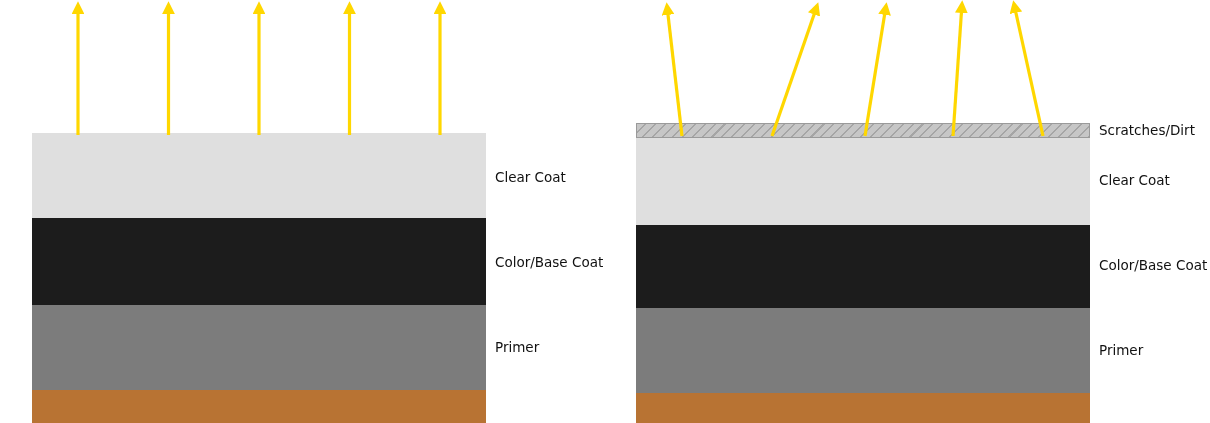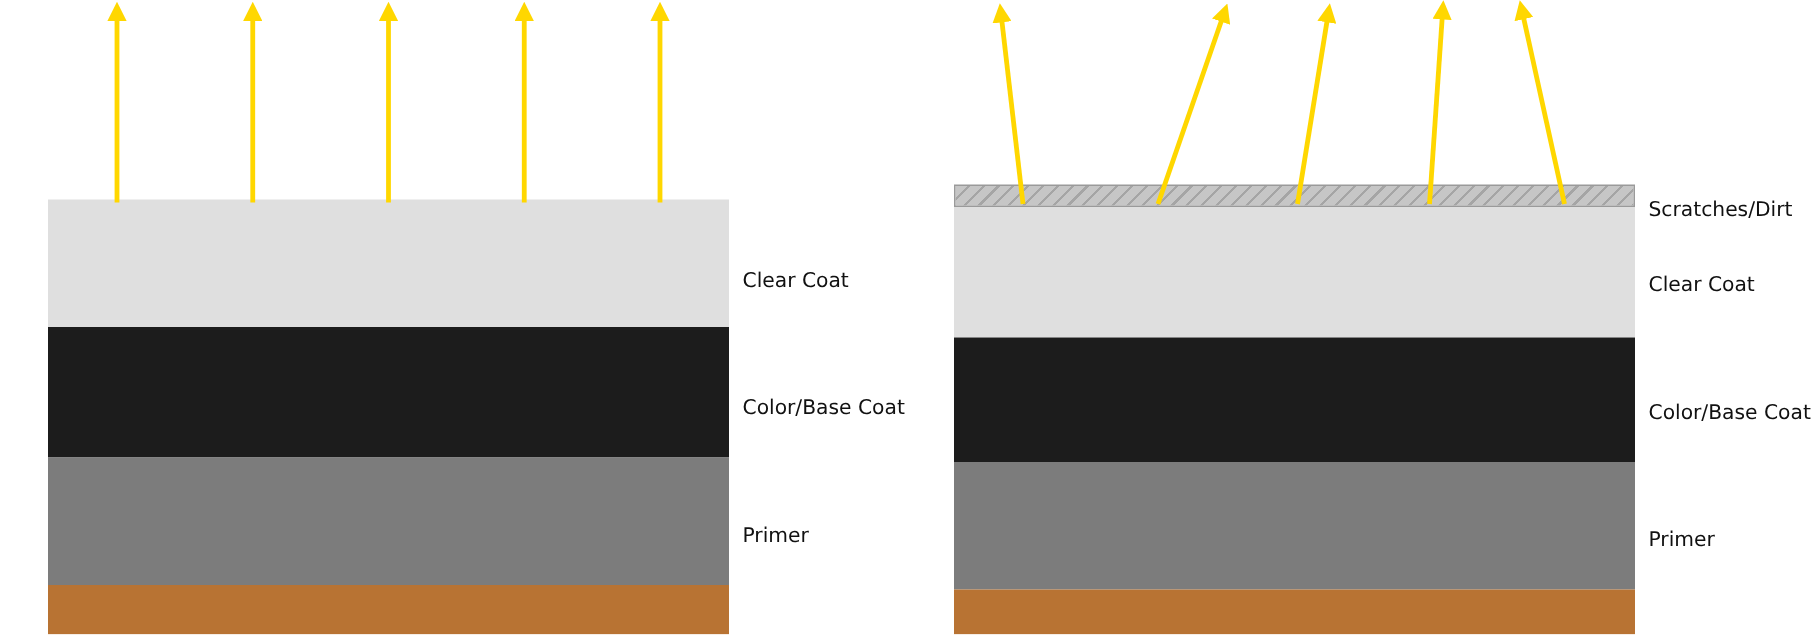--- a/index.html
+++ b/index.html
@@ -56,21 +56,20 @@
   .panel-right .base-coat     { top: 225px; height: 83px; }
   .panel-right .primer        { top: 308px; height: 85px; }
   .panel-right .substrate     { top: 393px; height: 30px; }
 
   .lbl {
     position: absolute;
     font-size: 13.5px;
     line-height: 1;
     color: #111111;
     white-space: nowrap;
-    margin-top: 10px;
   }
   .lbl-left  { left: 495px;  }
   .lbl-right { left: 1099px; }
 
   .lbl-l-clear   { top: 171px; }
   .lbl-l-base    { top: 256px; }
   .lbl-l-primer  { top: 341px; }
 
   .lbl-r-scratch { top: 124px; }
   .lbl-r-clear   { top: 174px; }

